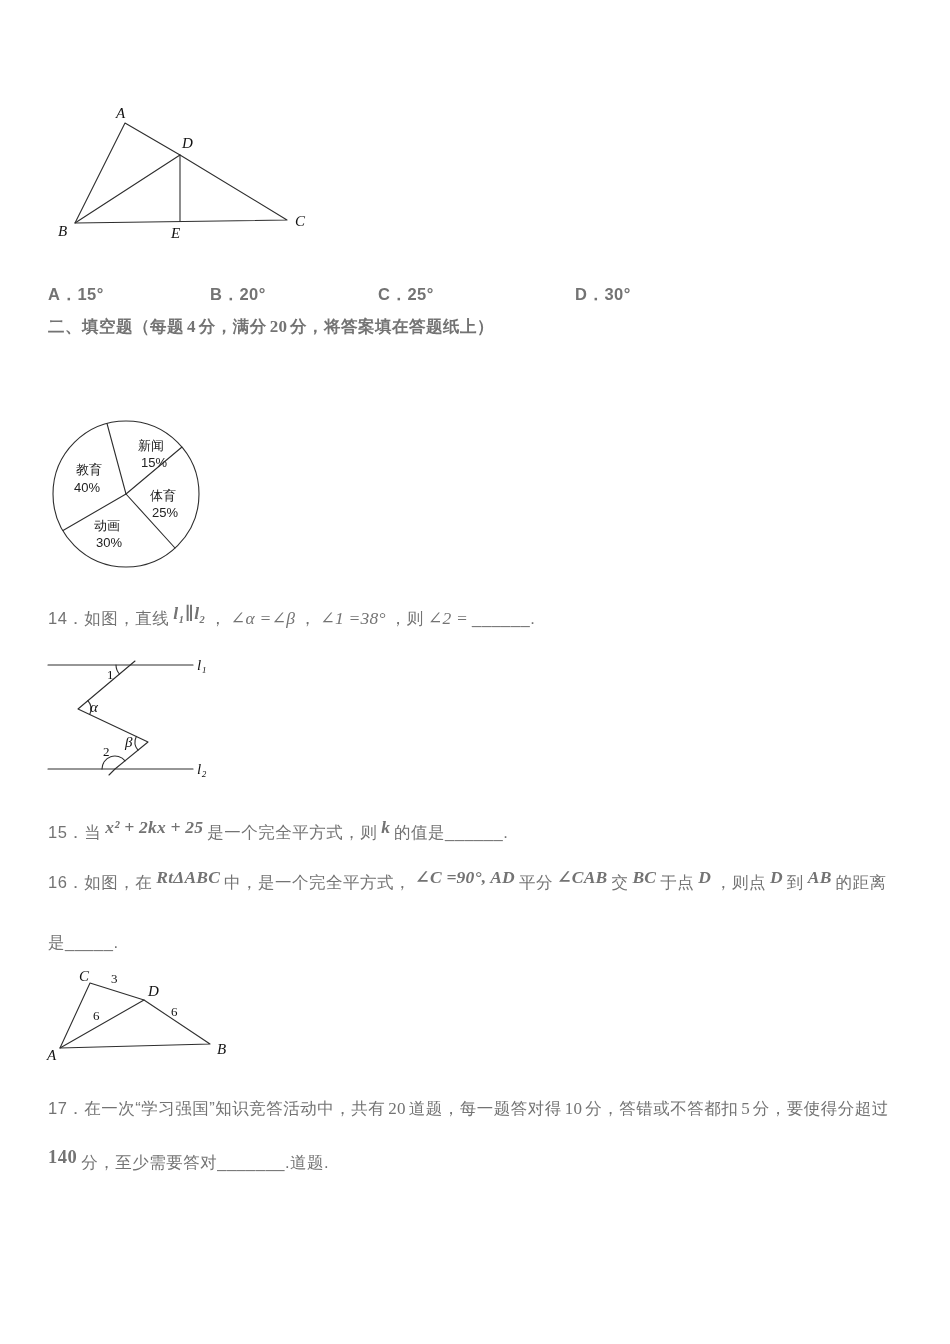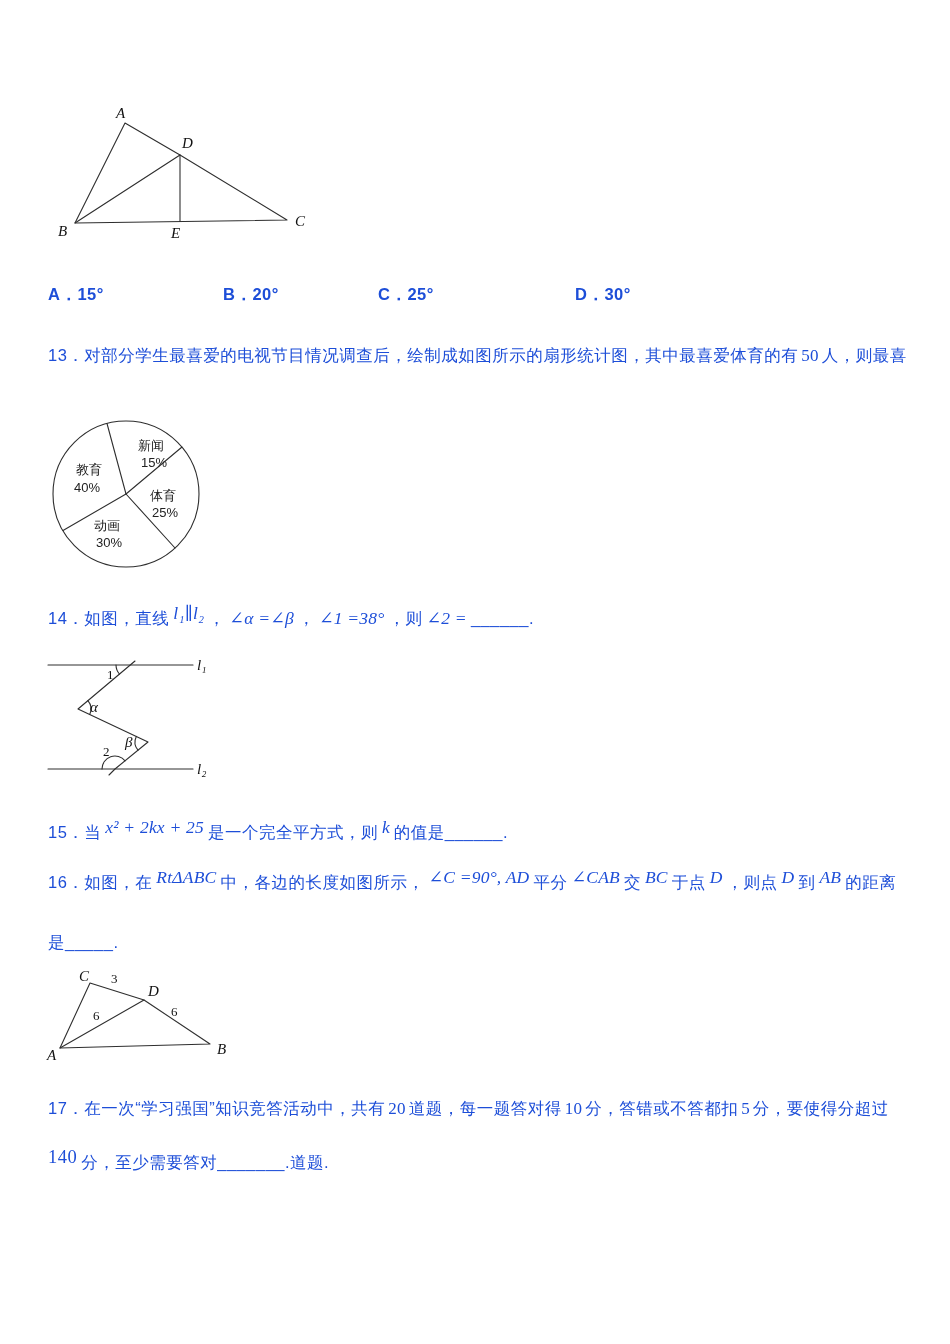--- a/index.html
+++ b/index.html
@@ -1,25 +1,25 @@
 <!DOCTYPE html>
 <html><head>
 <meta charset="utf-8">
 <style>
   * { margin:0; padding:0; box-sizing:border-box; }
   html,body { background:#ffffff; }
   body { width:950px; height:1344px; font-family:"Liberation Sans","DejaVu Sans",sans-serif; color:#000; }
   .page { position:relative; width:950px; height:1344px; background:#fff; overflow:hidden; }
   .abs { position:absolute; }
-  .txt { font-size:16.5px; letter-spacing:0.5px; white-space:nowrap; color:#1d4ed8; }
+  .txt { font-size:16.5px; letter-spacing:0.5px; white-space:nowrap; color:#737373; }
   .bold { font-weight:bold; }
   .math { font-family:"Liberation Serif","DejaVu Serif",serif; font-style:italic; font-size:17.5px; letter-spacing:0.2px; margin:0 4px; }
   .num { font-family:"Liberation Serif","DejaVu Serif",serif; font-style:normal; font-size:17px; letter-spacing:0.2px; margin:0 3px; }
   .num-lg { font-family:"Liberation Serif","DejaVu Serif",serif; font-size:18.5px; margin-right:4px;text-align:right; }
-  .raised { position:relative; top:-5px; display:inline-block; }
+  .raised { position:relative; top:-5px; display:inline-block;font-weight:bold; }
   .figlabel { font-family:"Liberation Serif","DejaVu Serif",serif; font-style:italic; font-size:15px; fill:#111; }
   .fignum  { font-family:"Liberation Serif","DejaVu Serif",serif; font-style:normal; font-size:13px; fill:#111; }
   .pietxt  { font-family:"Liberation Sans","DejaVu Sans",sans-serif; font-size:13px; fill:#222; }
   .stroke  { stroke:#2e2e2e; stroke-width:1.1; fill:none; stroke-linejoin:round; stroke-linecap:round; }
 </style>
 </head>
 <body>
 
 <div class="page">
 
@@ -30,28 +30,28 @@
       <line x1="130" y1="52" x2="130" y2="118.5"></line>
     </g>
     <text class="figlabel" x="66" y="15">A</text>
     <text class="figlabel" x="8" y="133">B</text>
     <text class="figlabel" x="245" y="123">C</text>
     <text class="figlabel" x="132" y="45">D</text>
     <text class="figlabel" x="121" y="135">E</text>
   </svg>
 
   <span class="abs txt bold" style="left:48px;top:284px">A．15°</span>
-  <span class="abs txt bold" style="left:223px;top:284px">B．20°</span>
+  <span class="abs txt bold" style="left:210px;top:284px">B．20°</span>
   <span class="abs txt bold" style="left:378px;top:284px">C．25°</span>
   <span class="abs txt bold" style="left:575px;top:284px">D．30°</span>
 
+  <div class="abs txt bold" style="left:48px;top:316px">
+    <span>二、填空题（每题</span><span class="num bold">4</span><span>分，满分</span><span class="num bold">20</span><span>分，将答案填在答题纸上）</span>
+  </div>
 
-  <div class="abs txt" style="left:48px;top:345px">
-    <span>13．对部分学生最喜爱的电视节目情况调查后，绘制成如图所示的扇形统计图，其中最喜爱体育的有</span><span class="num">50</span><span>人，则最喜</span>
-  </div>
 
   <svg class="abs" style="left:46px;top:412px" width="175" height="168" viewBox="0 0 175 168">
     <circle class="stroke" cx="80" cy="82" r="73"></circle>
     <g class="stroke">
       <line x1="80" y1="82" x2="61" y2="11.5"></line>
       <line x1="80" y1="82" x2="136" y2="35"></line>
       <line x1="80" y1="82" x2="129" y2="136"></line>
       <line x1="80" y1="82" x2="17" y2="118.5"></line>
     </g>
     <text class="pietxt" x="30" y="62">教育</text>
@@ -84,21 +84,21 @@
     <text class="figlabel" x="45" y="60">α</text>
     <text class="figlabel" x="80" y="95">β</text>
     <text class="fignum" x="58" y="104">2</text>
   </svg>
 
   <div class="abs txt" style="left:48px;top:822px">
     <span>15．当</span><span class="math raised">x² + 2kx + 25</span><span>是一个完全平方式，则</span><span class="math raised">k</span><span>的值是______.</span>
   </div>
 
   <div class="abs txt" style="left:48px;top:872px">
-    <span>16．如图，在</span><span class="math raised">RtΔABC</span><span>中，各边的长度如图所示，</span><span class="math raised">∠C =90°, AD</span><span>平分</span><span class="math raised">∠CAB</span><span>交</span><span class="math raised">BC</span><span>于点</span><span class="math raised">D</span><span>，则点</span><span class="math raised">D</span><span>到</span><span class="math raised">AB</span><span>的距离</span>
+    <span>16．如图，在</span><span class="math raised">RtΔABC</span><span>中，是一个完全平方式，</span><span class="math raised">∠C =90°, AD</span><span>平分</span><span class="math raised">∠CAB</span><span>交</span><span class="math raised">BC</span><span>于点</span><span class="math raised">D</span><span>，则点</span><span class="math raised">D</span><span>到</span><span class="math raised">AB</span><span>的距离</span>
   </div>
   <div class="abs txt" style="left:48px;top:932px">是_____.</div>
 
   <svg class="abs" style="left:45px;top:970px" width="200" height="100" viewBox="0 0 200 100">
     <g class="stroke">
       <path d="M15,78 L45,13 L99,30 L165,74 Z"></path>
       <line x1="15" y1="78" x2="99" y2="30"></line>
     </g>
     <text class="figlabel" x="2" y="90">A</text>
     <text class="figlabel" x="172" y="84">B</text>

